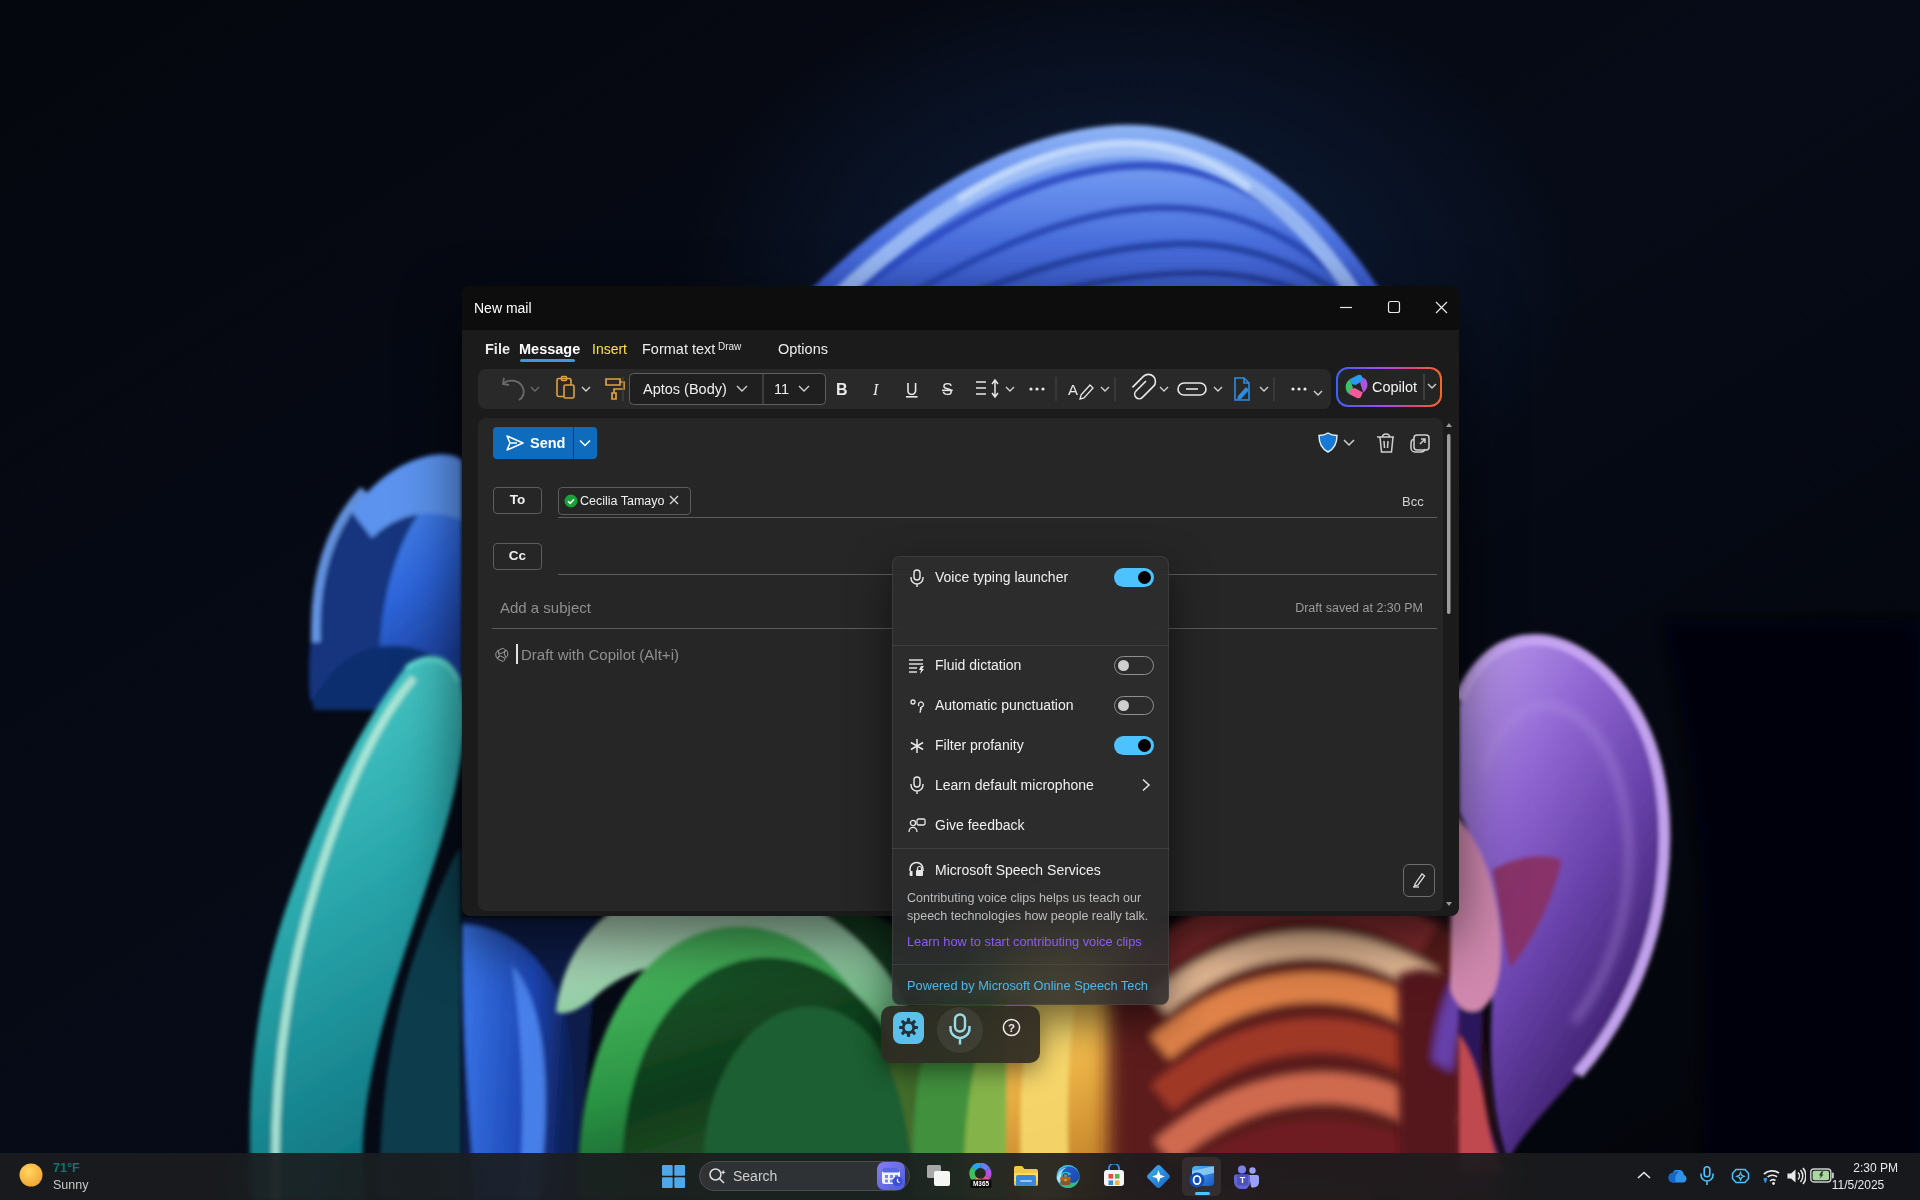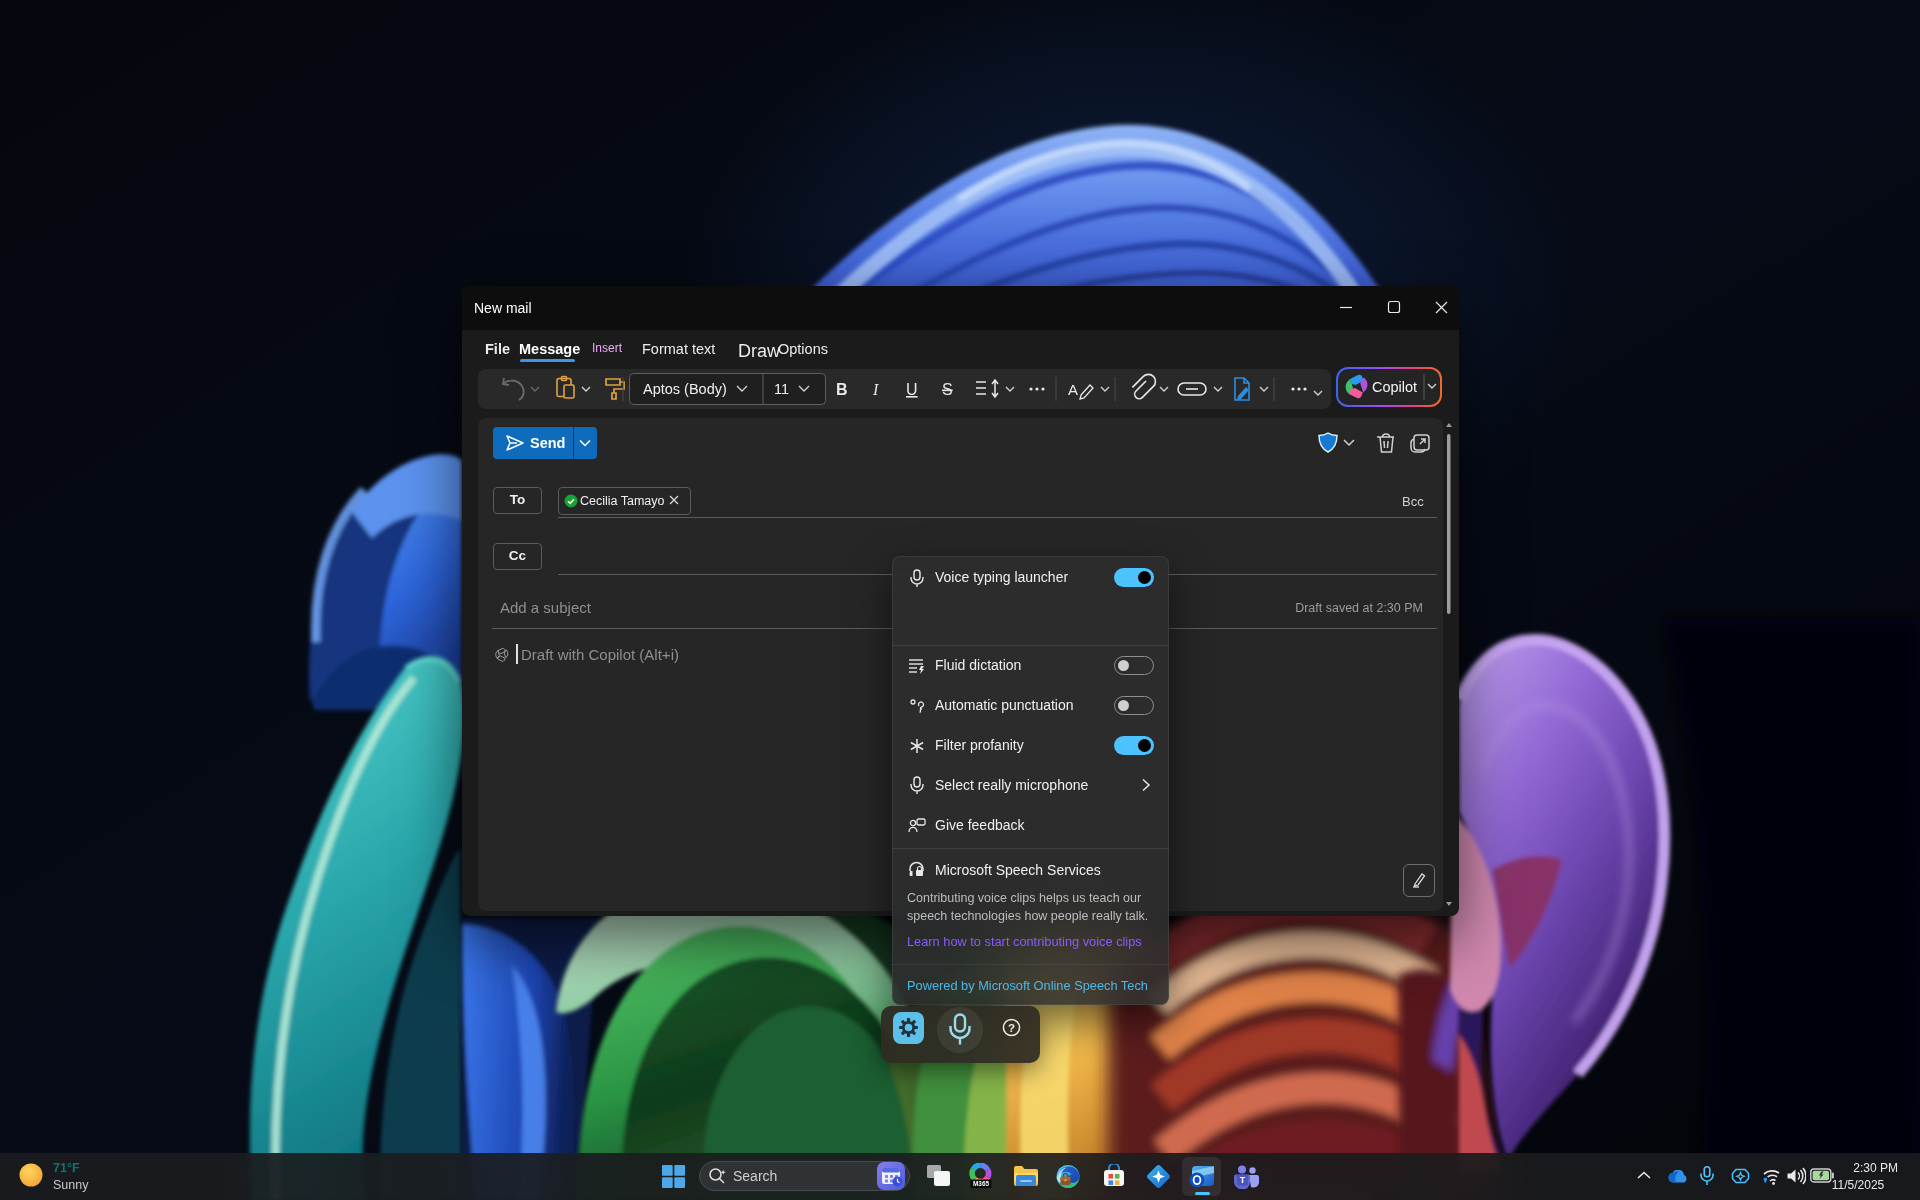--- a/index.html
+++ b/index.html
@@ -181,23 +181,23 @@
   <svg class="abs" style="left:872px;top:0;" width="125" height="44" viewBox="0 0 125 44">
     <line x1="6" y1="21.5" x2="18" y2="21.5" stroke="#e8e8e8" stroke-width="1.2"></line>
     <rect x="54.5" y="15.5" width="11" height="11" rx="2" fill="none" stroke="#e8e8e8" stroke-width="1.2"></rect>
     <path d="M 102 16 L 113 27 M 113 16 L 102 27" stroke="#e8e8e8" stroke-width="1.2"></path>
   </svg>
 
   <div class="abs" style="left:0;top:44px;width:100%;height:38px;background:#1b1b1b;"></div>
   <div class="abs" style="left:23px;top:55px;font-size:14.5px;color:#ececec;font-weight:bold;">File</div>
   <div class="abs" style="left:57px;top:55px;font-size:14.5px;color:#ffffff;font-weight:bold;">Message</div>
   <div class="abs" style="left:58px;top:73px;width:55px;height:3px;border-radius:2px;background:#3e96e8;"></div>
-  <div class="abs" style="left:130px;top:55px;font-size:12px;color:#f0abfc;">Insert</div>
+  <div class="abs" style="left:130px;top:55px;font-size:14px;color:#fde047;">Insert</div>
   <div class="abs" style="left:180px;top:55px;font-size:14.5px;color:#ececec;">Format text</div>
-  <div class="abs" style="left:276px;top:55px;font-size:18px;color:#ececec;">Draw</div>
+  <div class="abs" style="left:256px;top:55px;font-size:10px;color:#ececec;">Draw</div>
   <div class="abs" style="left:316px;top:55px;font-size:14.5px;color:#ececec;">Options</div>
 
   <div class="abs" style="left:16px;top:83px;width:853px;height:40px;background:#292929;border-radius:8px;"></div>
 
   <svg class="abs" style="left:16px;top:83px;" width="853" height="40" viewBox="0 0 853 40">
 
     <path d="M 26 14 C 32 10 40 11 44 17 C 47 22 46 28 41 31" fill="none" stroke="#6a6a6a" stroke-width="1.8"></path>
     <path d="M 26 9 L 25 15 L 31 16" fill="none" stroke="#6a6a6a" stroke-width="1.8"></path>
     <path d="M 53 18 l 4 4 l 4 -4" fill="none" stroke="#6a6a6a" stroke-width="1.4"></path>
 
@@ -403,21 +403,21 @@
   <div class="abs" style="left:222px;top:180px;width:40px;height:19px;border-radius:10px;background:#4cc2ff;">
     <div class="abs" style="right:3px;top:3px;width:13px;height:13px;border-radius:50%;background:#000;"></div>
   </div>
 
   <svg class="abs" style="left:17px;top:220px;" width="16" height="18" viewBox="0 0 16 18">
     <g fill="none" stroke="#e8e8e8" stroke-width="1.4">
       <rect x="5" y="1" width="6" height="10" rx="3"></rect>
       <path d="M 2 8 v 1 a 6 6 0 0 0 12 0 v -1 M 8 15 v 3"></path>
     </g>
   </svg>
-  <div class="abs" style="left:43px;top:221px;">Select really microphone</div>
+  <div class="abs" style="left:43px;top:221px;">Learn default microphone</div>
   <svg class="abs" style="left:248px;top:222px;" width="12" height="14" viewBox="0 0 12 14">
     <path d="M 3 1.5 L 9 7 L 3 12.5" fill="none" stroke="#e8e8e8" stroke-width="1.5"></path>
   </svg>
 
   <svg class="abs" style="left:16px;top:261px;" width="18" height="18" viewBox="0 0 18 18">
     <g fill="none" stroke="#e8e8e8" stroke-width="1.3">
       <circle cx="5" cy="6" r="2.6"></circle>
       <path d="M 1 15 c 0 -3 2 -4.6 4 -4.6 s 4 1.6 4 4.6"></path>
       <rect x="9" y="2" width="8" height="6" rx="1.4"></rect>
     </g>

